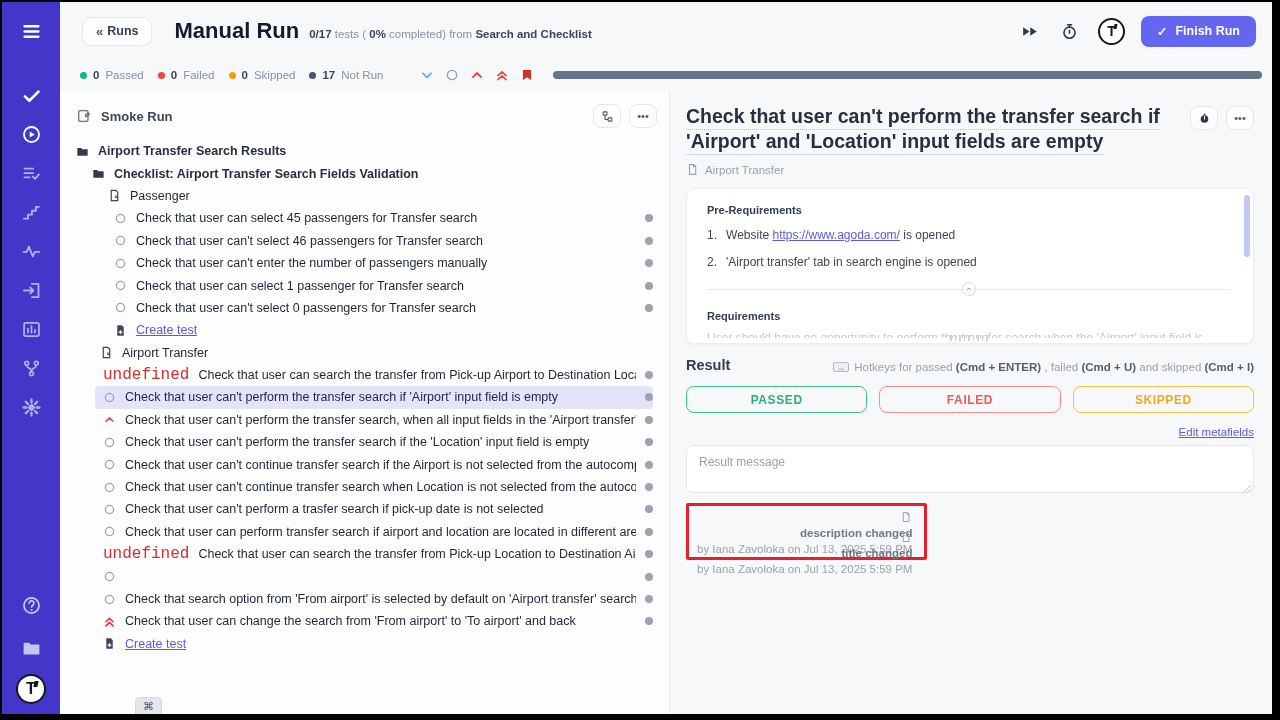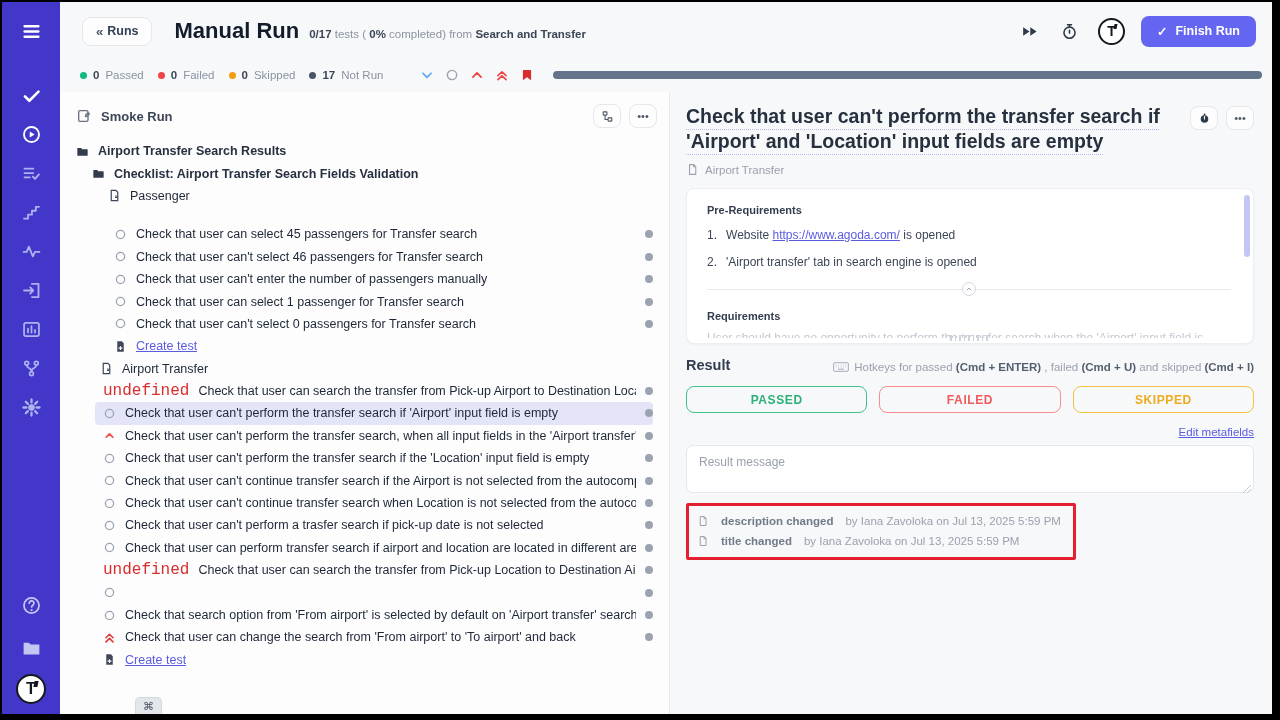--- a/index.html
+++ b/index.html
@@ -100,21 +100,21 @@
   .v-skipped { border-color:#f3c245; color:#eeab1f; }
 
   .meta-row { text-align:right; margin-top:9px; }
   .meta-link { font-size:11.5px; color:#5a5ce0; text-decoration:underline; cursor:pointer; }
   .msg-wrap { position:relative; margin-top:5px; }
   .msg-box { width:100%; height:48px; border:1px solid #e4e7ec; border-radius:7px; background:#fff; resize:none; padding:9px 12px; font-size:12px; color:#3c4657; font-family:"Liberation Sans",sans-serif; outline:none; }
   .msg-box::placeholder { color:#9aa1ad; }
   .grip { position:absolute; right:3px; bottom:4px; width:8px; height:8px; background:linear-gradient(135deg,transparent 48%,#c3c9d2 48% 56%,transparent 56% 70%,#c3c9d2 70% 78%,transparent 78%); }
 
   .history { display:inline-block; margin-top:6px; border:3px solid #e5202e; border-radius:2px; padding:5px 12px 6px 8px; }
-  .hist-row { display:flex; align-items:center; gap:12px; font-size:11.5px; color:#9aa1ad; height:20px; }
+  .hist-row { display:flex; align-items:flex-end; gap:4px; font-size:11.5px; color:#9aa1ad; height:20px;flex-direction:column; }
   .hist-row svg { width:12px; height:12px; color:#9aa1ad; }
   .hist-row b { color:#707a88; }
 
   .cmd-badge { position:absolute; left:75px; bottom:0; width:27px; height:17px; background:#e3e6ea; border:1px solid #d4d9e0; border-bottom:none; border-radius:5px 5px 0 0; display:flex; align-items:center; justify-content:center; font-size:11px; color:#4b5563; cursor:pointer; }
 </style>
 </head>
 <body>
 
 <div id="app">
 
@@ -205,21 +205,21 @@
       <button class="back-btn">
         <span class="chev">«</span>
         <span>Runs</span>
       </button>
       <h1 class="run-title">Manual Run</h1>
       <div class="run-stats">
         <b>0/17</b>
         <span>tests (</span>
         <b>0%</b>
         <span>completed) from</span>
-        <b>Search and Transfer</b>
+        <b>Search and Checklist</b>
       </div>
       <div class="topbar-right">
         <span class="tb-icon">
             <svg viewBox="0 0 24 24">
               <path d="M4 6.5v11l8-5.5zM13 6.5v11l8-5.5z" fill="currentColor"></path>
             </svg>
           </span>
         <span class="tb-icon">
             <svg viewBox="0 0 24 24" fill="none" stroke="currentColor" stroke-width="2" stroke-linecap="round">
               <circle cx="12" cy="13.5" r="7"></circle>
@@ -333,21 +333,21 @@
             </div>
             <div class="tree-row" style="margin-left: 48px;">
               <span class="t-icon" style="color: rgb(60, 70, 87);">
                 <svg viewBox="0 0 24 24">
                   <path d="M6 2.5h8.5l3.5 3.7V21.5H6z" stroke-width="2.2" fill="none" stroke="currentColor"></path>
                   <path d="M13 12l3.5 3.5M16.5 12.2v3.5h-3.5" stroke-width="1.8" fill="none" stroke="currentColor"></path>
                 </svg>
               </span>
               <span class="t-label">Passenger</span>
             </div>
-            <div class="tree-row padded" style="margin-left: 46px; margin-top: 16px;">
+            <div class="tree-row padded" style="margin-left: 46px;">
               <span class="t-icon" style="color: rgb(155, 163, 176);">
                 <svg viewBox="0 0 24 24">
                   <circle cx="12" cy="12" r="7.6" stroke-width="2.4" fill="none" stroke="currentColor"></circle>
                 </svg>
               </span>
               <span class="t-label">Check that user can select 45 passengers for Transfer search</span>
               <span class="row-dot"></span>
             </div>
             <div class="tree-row padded" style="margin-left: 46px;">
               <span class="t-icon" style="color: rgb(155, 163, 176);">

